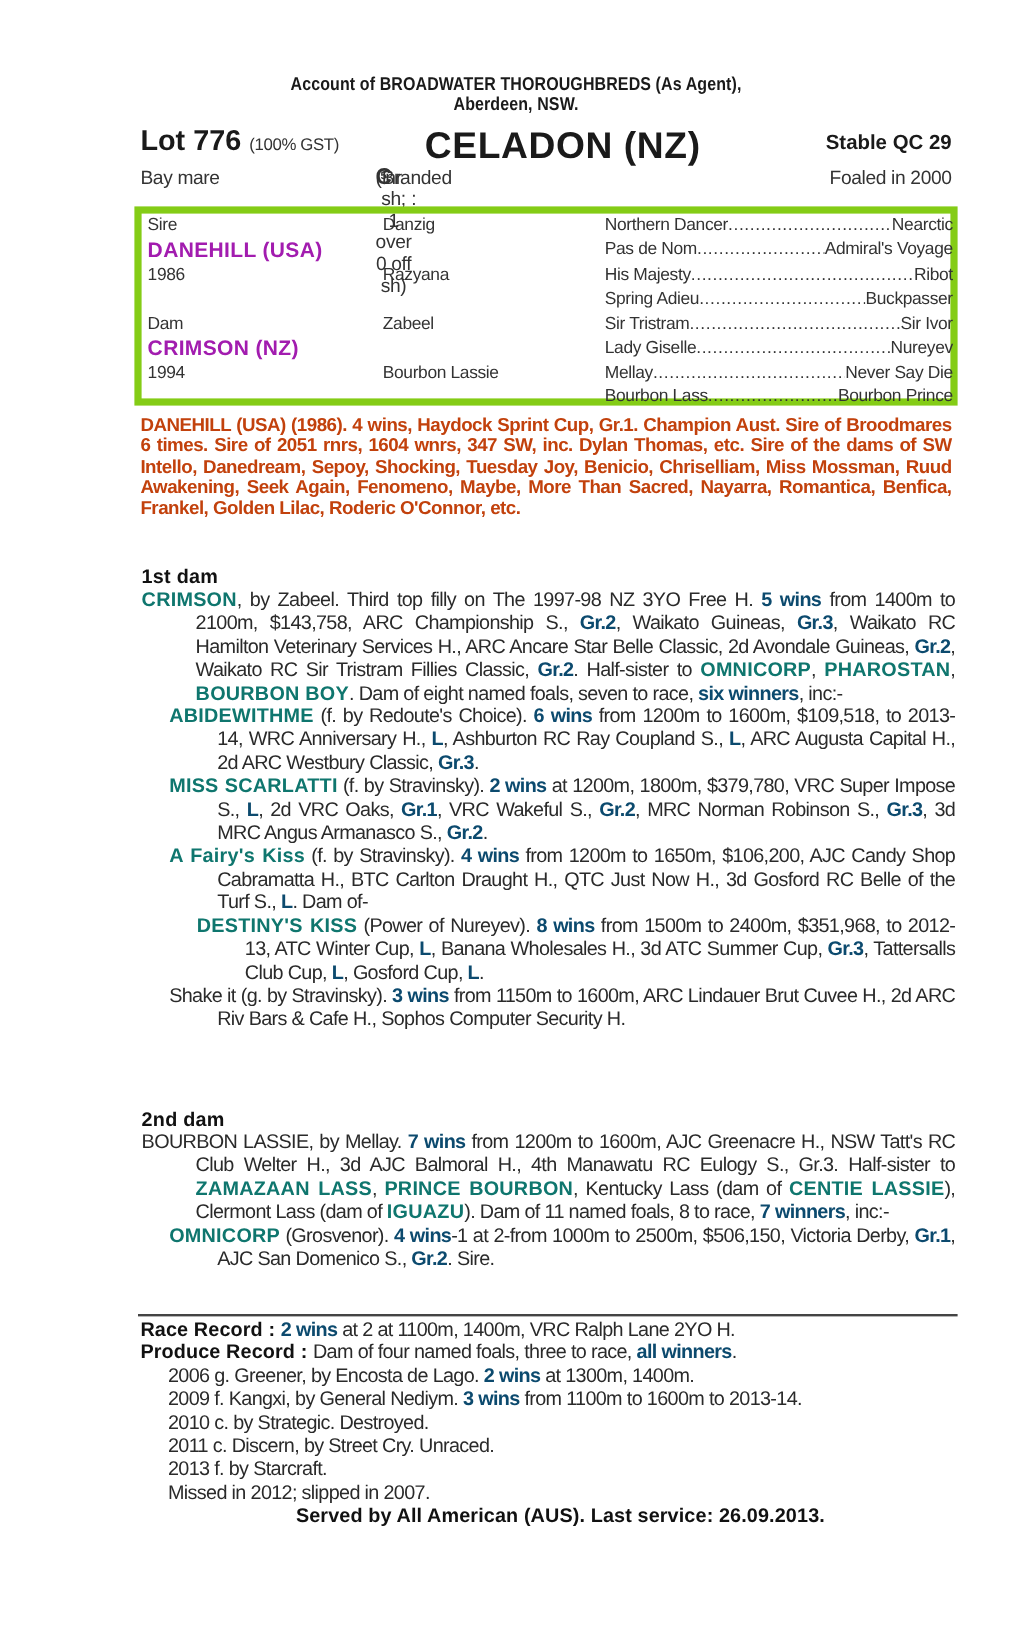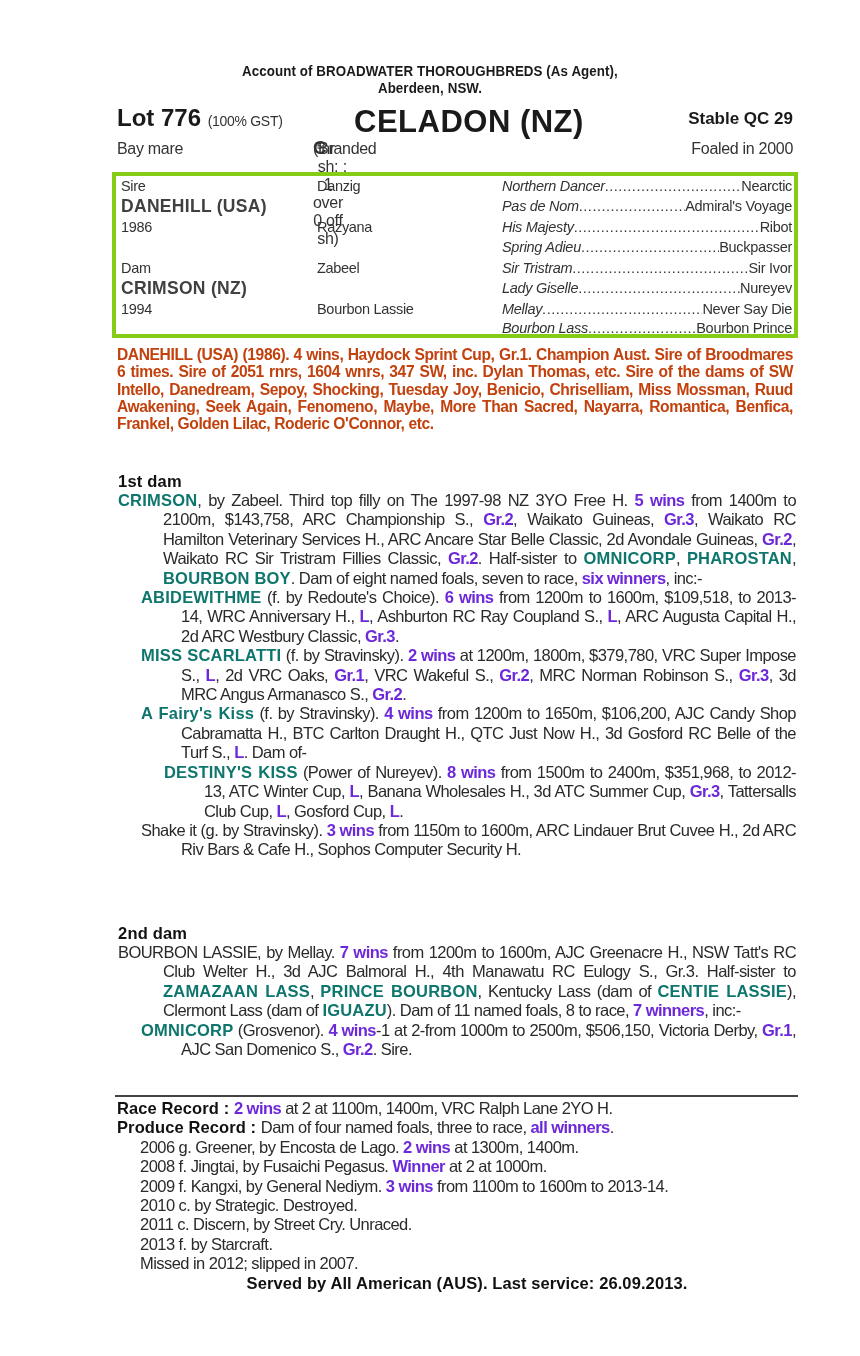--- a/index.html
+++ b/index.html
@@ -12,40 +12,40 @@
   .lot { position:absolute; left:0; top:0; font-weight:900; font-size:24px; }
   .lot-gst { font-weight:normal; font-size:14px; color:#333; letter-spacing:-0.3px; }
   .horse { position:absolute; left:237px; top:0; font-weight:900; font-size:31px; letter-spacing:0.5px; }
   .stable { position:absolute; right:0; top:5px; font-weight:900; font-size:17px; }
   .sub-row { left:117px; width:676px; top:140px; height:22px; font-size:16px; color:#333; letter-spacing:-0.3px;text-align:center; }
   .sub-row span { position:absolute; top:0; }
   .brand { display:inline-block; width:14px; height:14px; position:relative; top:-1px; font-weight:900; }
   .brand .c { position:absolute; left:0; top:-3px; font-size:19px; font-weight:900; }
   .brand .n { position:absolute; left:4px; top:1px; font-size:9px; font-weight:900; }
 
-  .ped { left:112px; top:172px; width:686px; height:166px; border:4px solid #84cc16; box-sizing:border-box; }
+  .ped { left:112px; top:172px; width:686px; height:166px; border:6px solid #84cc16; box-sizing:border-box; }
   .ped .c1, .ped .c2, .ped .c3 { position:absolute; font-size:14.5px; color:#333; letter-spacing:-0.3px; white-space:nowrap; }
-  .ped .big { font-weight:900; font-size:17.5px; color:#404040; letter-spacing:0.3px; }
+  .ped .big { font-weight:900; font-size:17.5px; color:#a21caf; letter-spacing:0.3px; }
   .ped .c3 { left:386px; width:290px; display:flex; }
-  .ped .c3 .l { white-space:nowrap;font-style:italic; }
+  .ped .c3 .l { white-space:nowrap; }
   .ped .c3 .dots { flex:1; overflow:hidden; white-space:nowrap; letter-spacing:0.5px; }
   .ped .c3 .dots::after { content:"..............................................................................................................."; }
   .ped .c3 .r { white-space:nowrap; }
 
   .sire-para { left:117px; width:676px; top:346px; font-weight:bold; font-size:15.6px; line-height:17.3px; text-align:justify;
                letter-spacing:-0.4px; word-spacing:0px; color:#c2410c; }
 
   .section { left:118px; width:678px; font-size:16.5px; line-height:19.4px; color:#2a2a2a; letter-spacing:-0.55px; }
   .section h3 { margin:0; font-size:16.5px; font-weight:900; color:#111; letter-spacing:0.2px; line-height:19px; }
   .p { text-align:justify; margin:0; }
   .l0 { padding-left:45px; text-indent:-45px; }
   .l1 { padding-left:63px; text-indent:-40px; }
   .l2 { padding-left:86px; text-indent:-40px; }
   b.n { font-weight:700; color:#0f766e; letter-spacing:0.2px; }
-  b.w { font-weight:bold; color:#6d28d9; }
+  b.w { font-weight:bold; color:#0c4a6e; }
   .rule { left:115px; top:1095px; width:683px; height:0; border-top:2px solid #444; }
   .rec { left:117px; width:680px; top:1099px; font-size:16.5px; line-height:19.4px; color:#2a2a2a; letter-spacing:-0.55px; }
   .rec .ind { padding-left:23px; }
   .rec .lbl { font-weight:900; color:#111; letter-spacing:0.1px; }
   .served { text-align:center; font-weight:900; color:#111; letter-spacing:0.1px; padding-left:20px; }
 </style>
 </head>
 <body>
 
 <div class="abs hdr-account">
@@ -150,20 +150,19 @@
   <p class="p l0"><span>BOURBON LASSIE, by Mellay. </span><b class="w">7 wins</b><span> from 1200m to 1600m, AJC Greenacre H., NSW Tatt's RC Club Welter H., 3d AJC Balmoral H., 4th Manawatu RC Eulogy S., Gr.3. Half-sister to </span><b class="n">ZAMAZAAN LASS</b><span>, </span><b class="n">PRINCE BOURBON</b><span>, Kentucky Lass (dam of </span><b class="n">CENTIE LASSIE</b><span>), Clermont Lass (dam of </span><b class="n">IGUAZU</b><span>). Dam of 11 named foals, 8 to race, </span><b class="w">7 winners</b><span>, inc:-</span></p>
 
   <p class="p l1"><b class="n">OMNICORP</b><span> (Grosvenor). </span><b class="w">4 wins</b><span>-1 at 2-from 1000m to 2500m, $506,150, Victoria Derby, </span><b class="w">Gr.1</b><span>, AJC San Domenico S., </span><b class="w">Gr.2</b><span>. Sire.</span></p>
 </div>
 
 <div class="abs rule"></div>
 <div class="abs rec">
   <div><span class="lbl">Race Record : </span><b class="w">2 wins</b><span> at 2 at 1100m, 1400m, VRC Ralph Lane 2YO H.</span></div>
   <div><span class="lbl">Produce Record : </span><span>Dam of four named foals, three to race, </span><b class="w">all winners</b><span>.</span></div>
   <div class="ind"><span>2006 g. Greener, by Encosta de Lago. </span><b class="w">2 wins</b><span> at 1300m, 1400m.</span></div>
-  <div class="ind"><span>2008 f. Jingtai, by Fusaichi Pegasus. </span><b class="w">Winner</b><span> at 2 at 1000m.</span></div>
   <div class="ind"><span>2009 f. Kangxi, by General Nediym. </span><b class="w">3 wins</b><span> from 1100m to 1600m to 2013-14.</span></div>
   <div class="ind"><span>2010 c. by Strategic. Destroyed.</span></div>
   <div class="ind"><span>2011 c. Discern, by Street Cry. Unraced.</span></div>
   <div class="ind"><span>2013 f. by Starcraft.</span></div>
   <div class="ind"><span>Missed in 2012; slipped in 2007.</span></div>
   <div class="served">Served by All American (AUS). Last service: 26.09.2013.</div>
 </div>
 
 </body></html>

